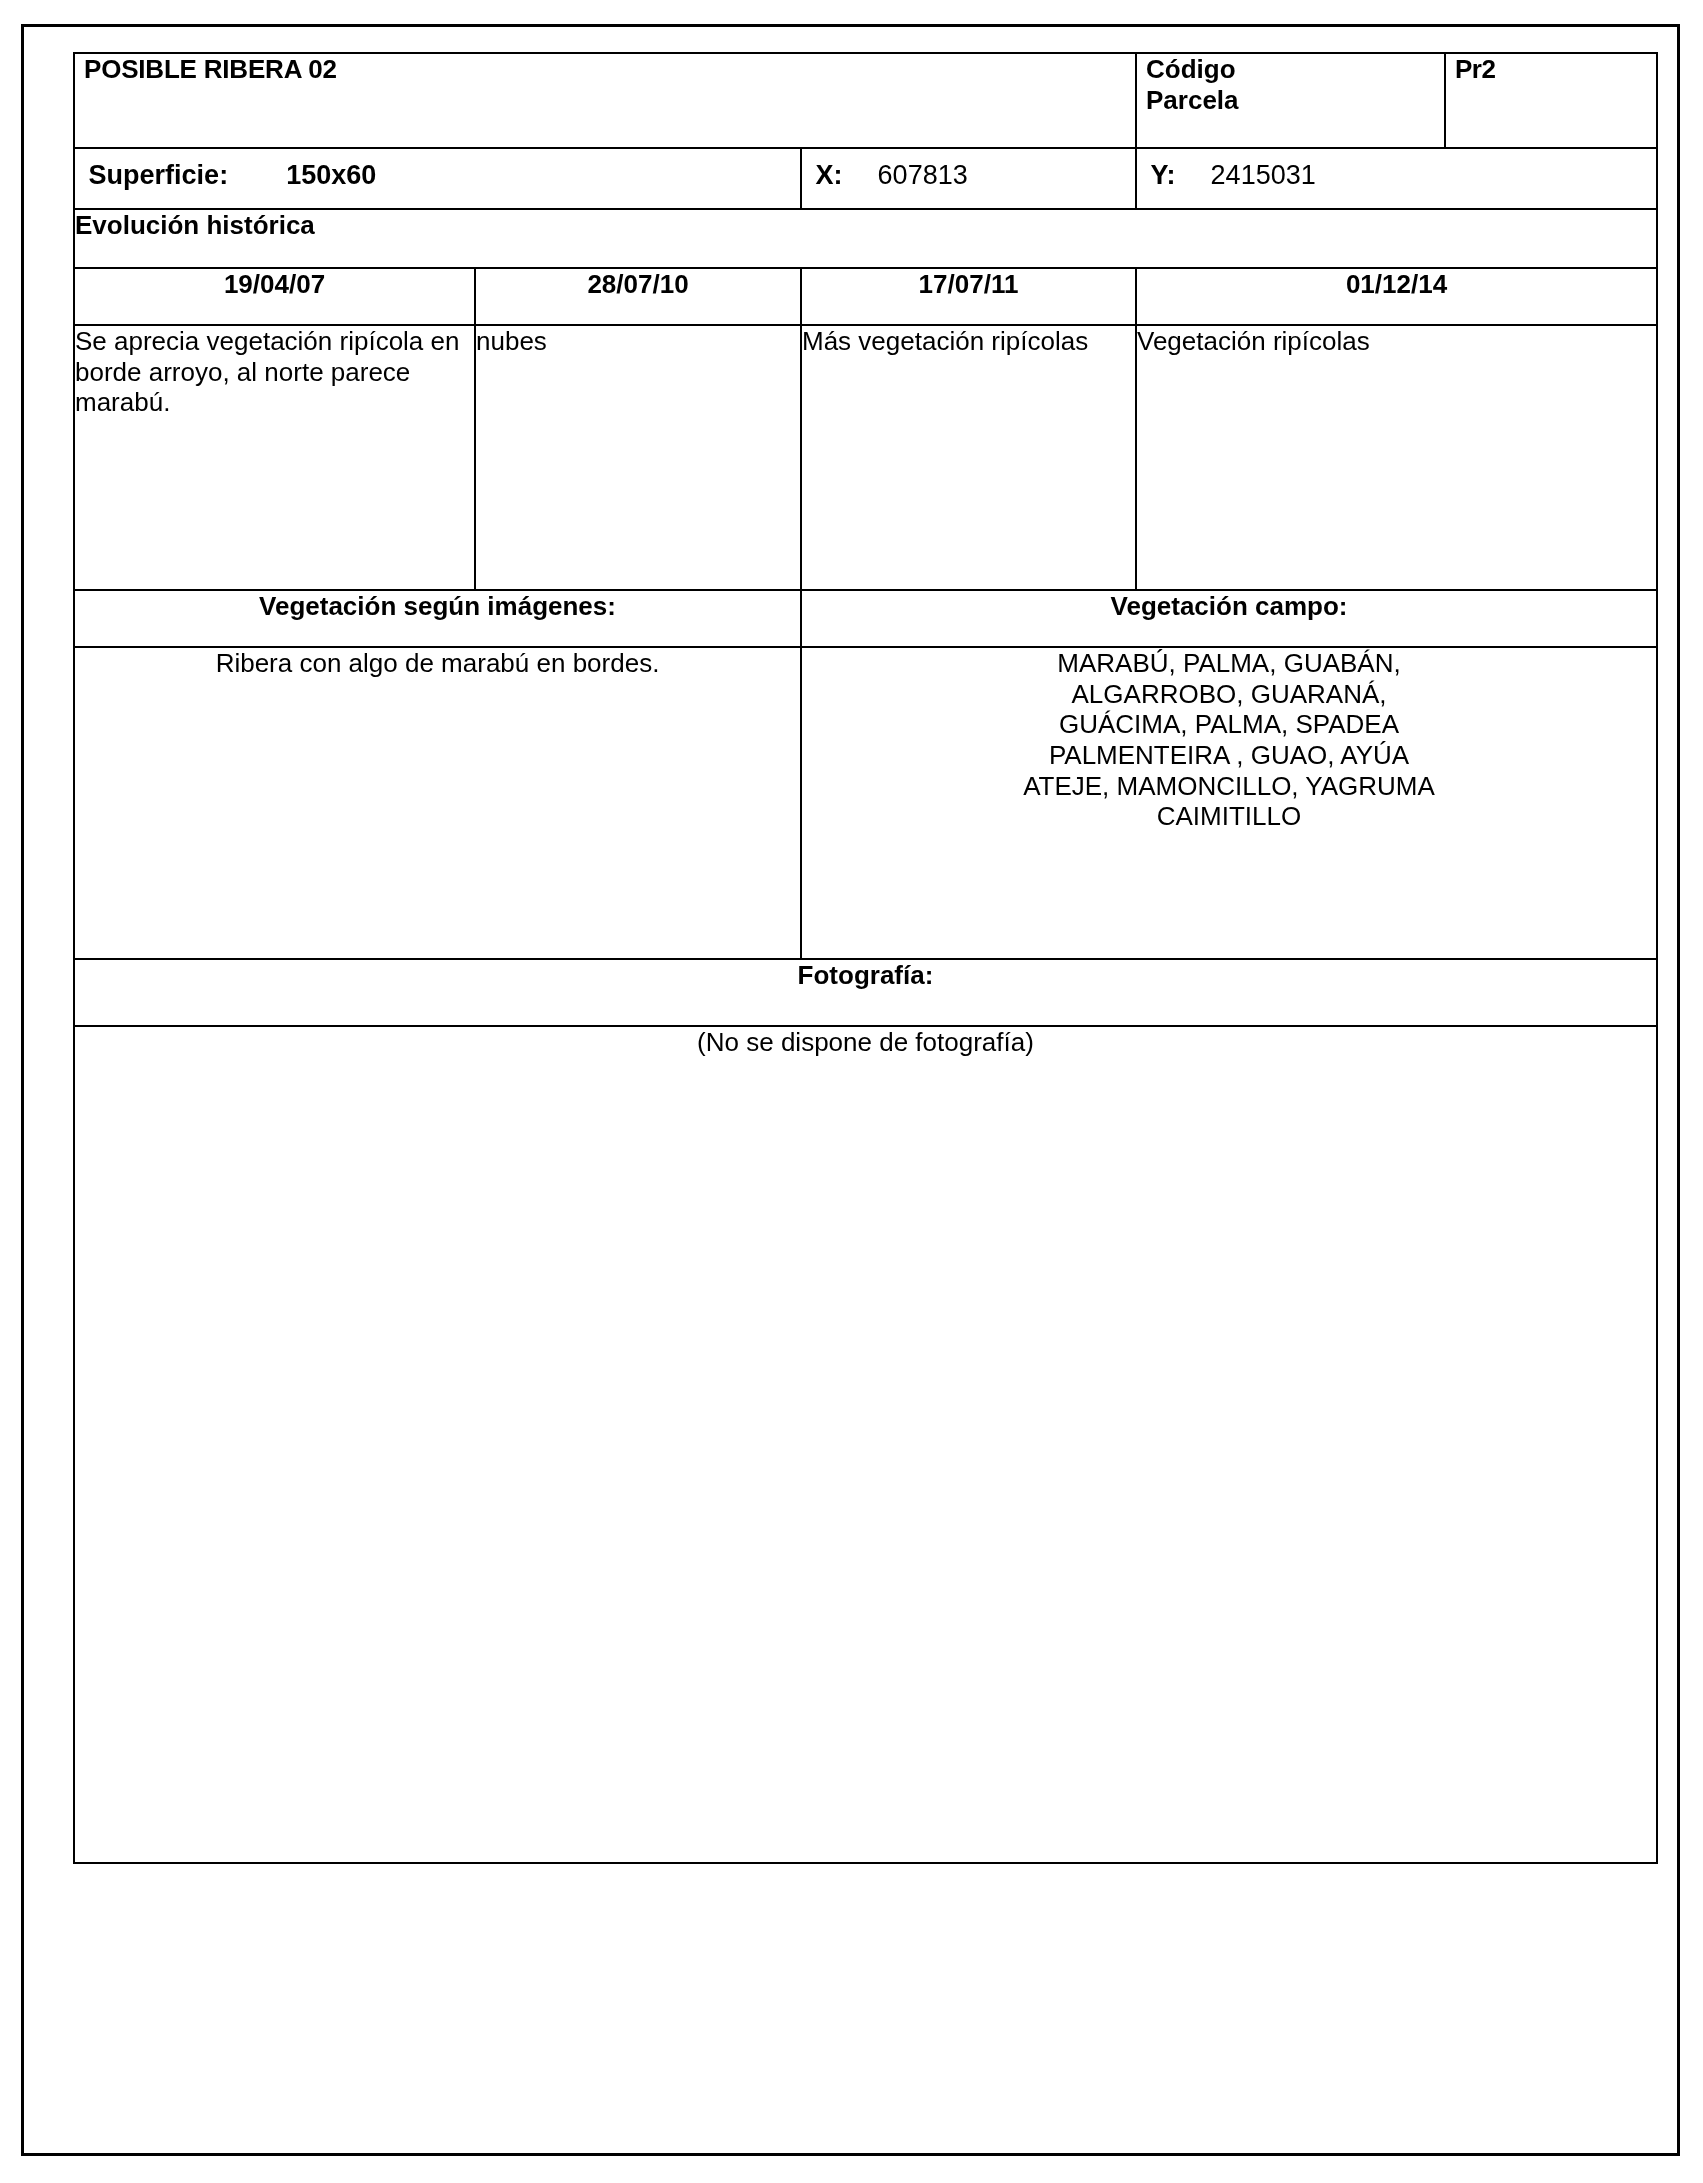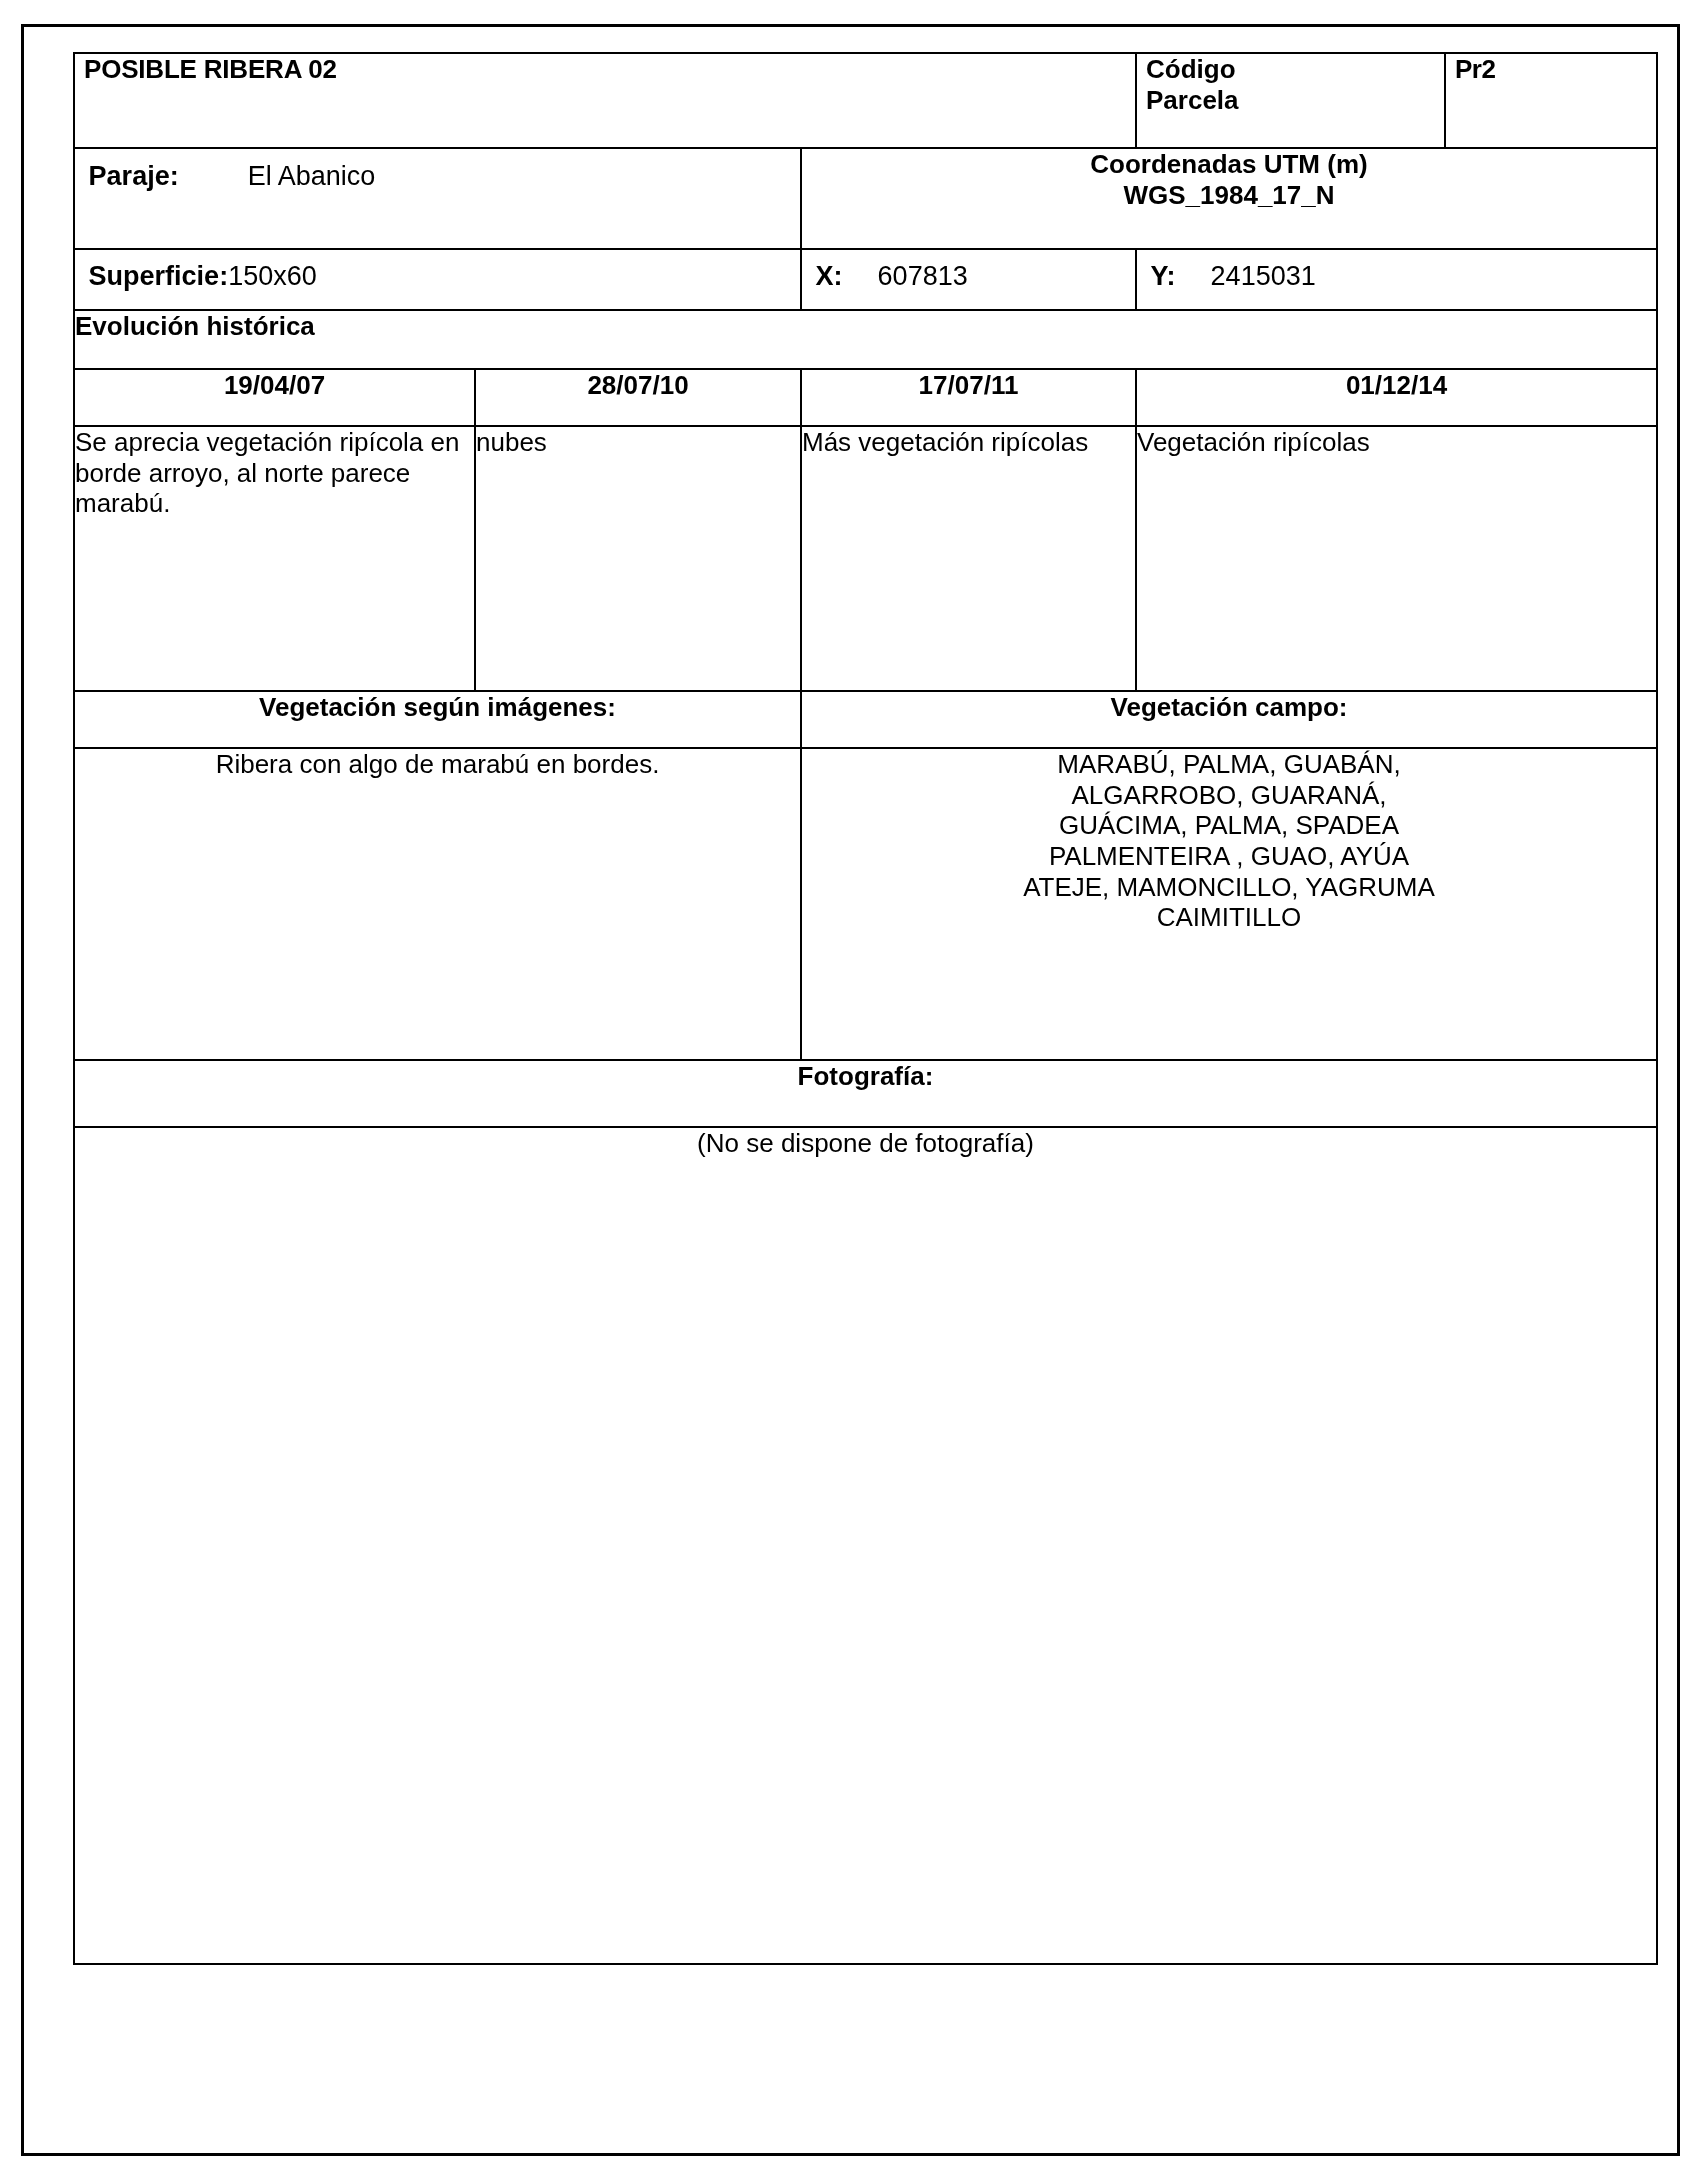--- a/index.html
+++ b/index.html
@@ -84,21 +84,21 @@
 
   
   .row-sup td { height: 59px; }
   .sup-inner {
     display: flex;
     align-items: flex-start;
     padding: 10.5px 0 0 13.6px;
     font-size: 27px;
   }
   .sup-label { font-weight: bold; }
-  .sup-value { font-weight: normal; }
+  .sup-value { font-weight: bold; margin-left: 58px; }
   .xy-inner {
     display: flex;
     align-items: baseline;
     padding: 10.5px 0 0 13.6px;
     font-size: 27px;
   }
   .xy-label { font-weight: bold; }
   .xy-value { font-weight: normal; margin-left: 35px; }
 
   
@@ -191,32 +191,20 @@
   <tbody>
       <tr class="row-title">
     <td colspan="6" class="title-cell">POSIBLE RIBERA 02</td>
     <td colspan="2" class="codigo-cell">
       <div>Código</div>
       <div>Parcela</div>
     </td>
     <td class="pr-cell">Pr2</td>
   </tr>
 
-  <tr class="row-paraje">
-    <td colspan="4">
-      <div class="paraje-inner">
-        <span class="paraje-label">Paraje:</span>
-        <span class="paraje-value">El Abanico</span>
-      </div>
-    </td>
-    <td colspan="5" class="coord-cell">
-      <div>Coordenadas UTM (m)</div>
-      <div>WGS_1984_17_N</div>
-    </td>
-  </tr>
 
   <tr class="row-sup">
     <td colspan="4">
       <div class="sup-inner">
         <span class="sup-label">Superficie:</span>
         <span class="sup-value">150x60</span>
       </div>
     </td>
     <td colspan="2">
       <div class="xy-inner">

